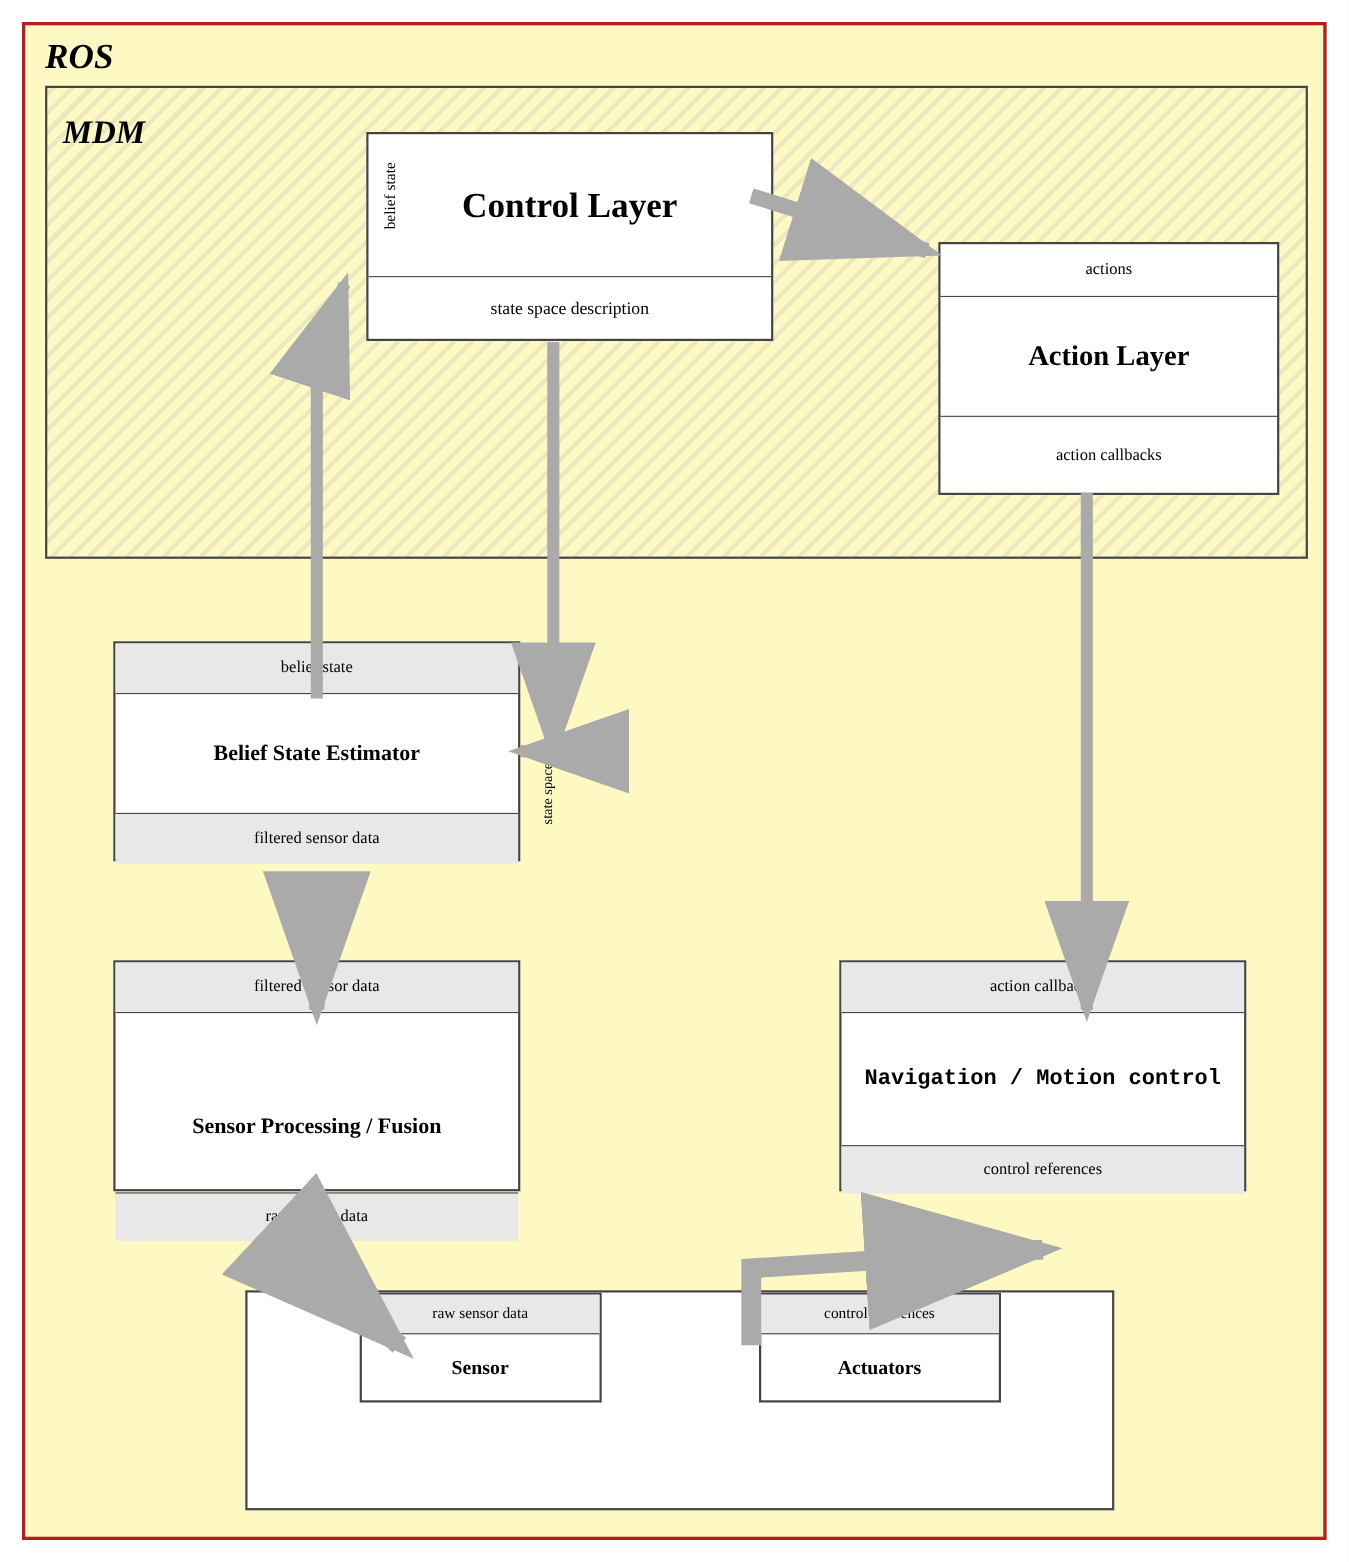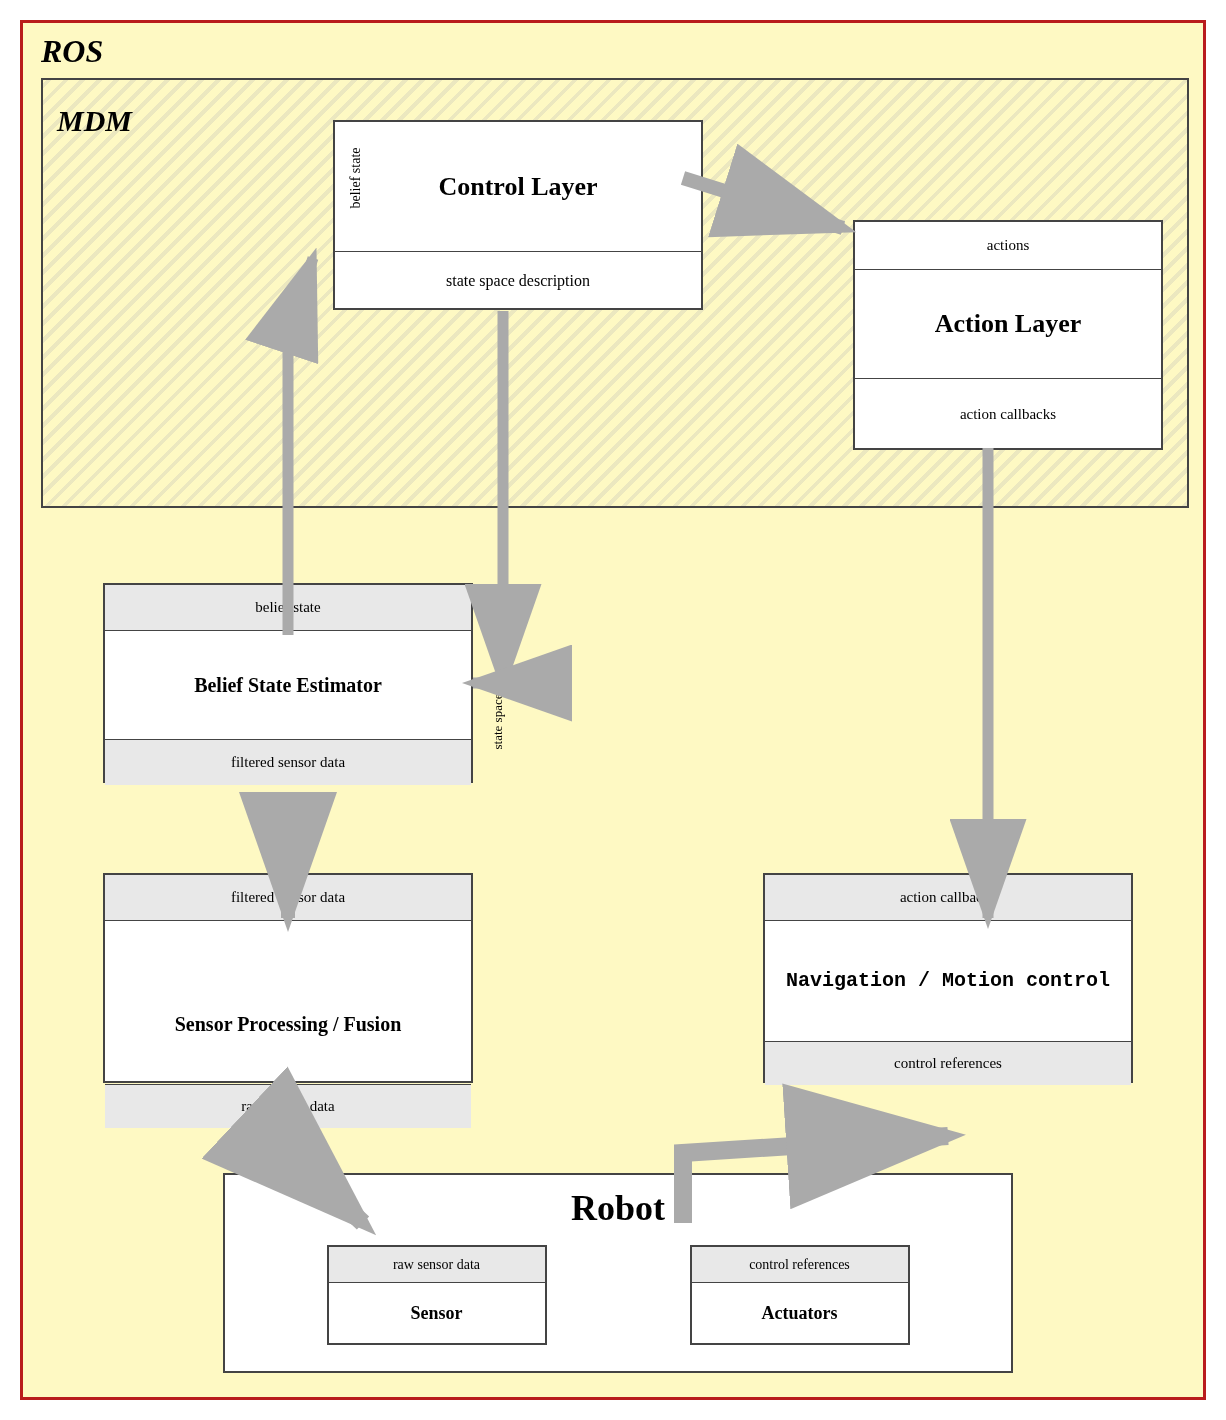--- a/index.html
+++ b/index.html
@@ -66,21 +66,21 @@
 
     .control-layer-top {
       height: 130px;
       border-bottom: 1.5px solid #444;
       display: flex;
       align-items: center;
       justify-content: center;
     }
 
     .control-layer-title {
-      font-size: 26px;
+      font-size: 32px;
       font-weight: bold;
     }
 
     .control-layer-bottom {
       height: 58px;
       display: flex;
       align-items: center;
       justify-content: center;
       font-size: 16px;
     }
@@ -422,21 +422,20 @@
     </div>
     <div class="nav-mid">
       <span class="nav-title">Navigation / Motion control</span>
     </div>
     <div class="nav-bottom">
       <span>control references</span>
     </div>
   </div>
 
   <div class="robot-box">
-    <div class="robot-title">Robot</div>
     <div class="robot-inner">
       <div class="robot-component">
         <div class="robot-comp-top">
           <span>raw sensor data</span>
         </div>
         <div class="robot-comp-mid">
           <span>Sensor</span>
         </div>
       </div>
       <div class="robot-component">

